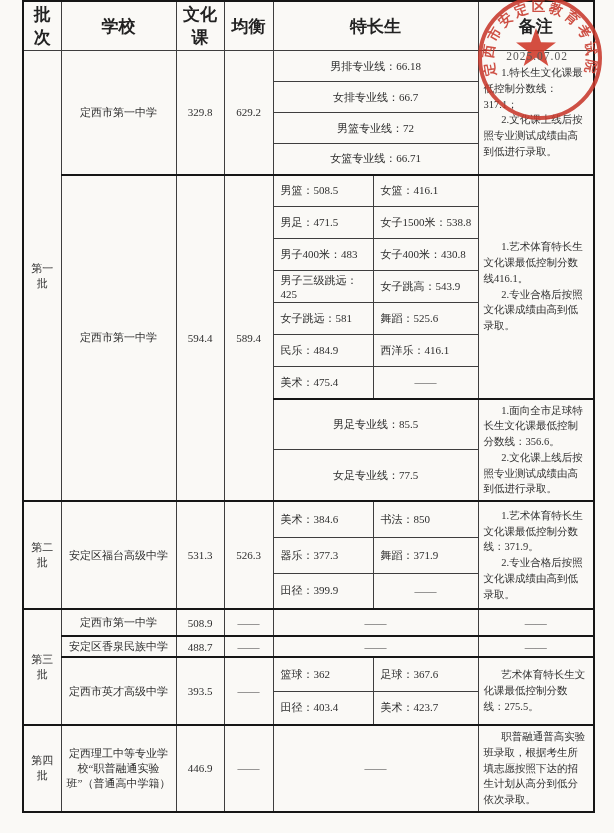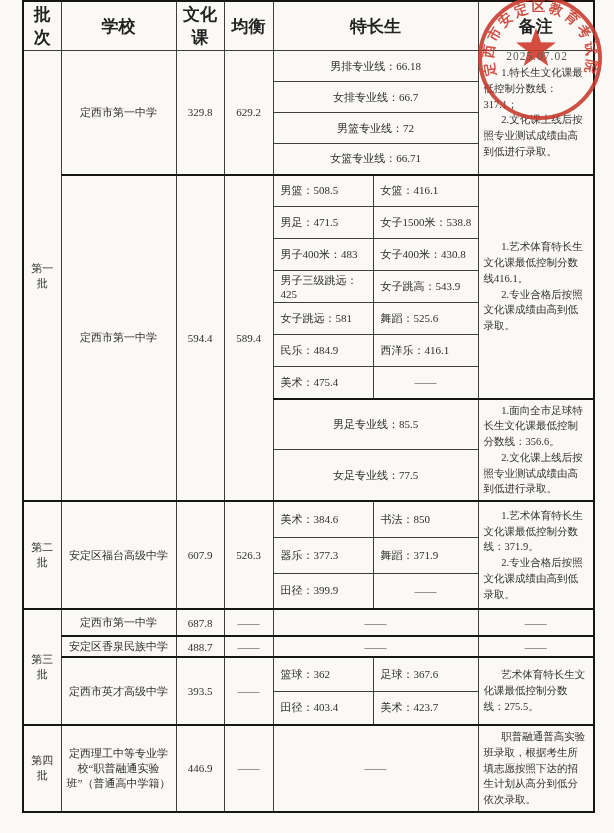--- a/index.html
+++ b/index.html
@@ -136,42 +136,42 @@
         <p>2.文化课上线后按照专业测试成绩由高到低进行录取。</p>
       </td>
     </tr>
     <tr style="height:49px">
       <td colspan="2">女足专业线：77.5</td>
     </tr>
 
     <tr class="sep" style="height:36px">
       <td rowspan="3">第二批</td>
       <td class="school" rowspan="3">安定区福台高级中学</td>
-      <td rowspan="3">607.9</td>
+      <td rowspan="3">531.3</td>
       <td rowspan="3">526.3</td>
       <td class="pair">美术：384.6</td>
       <td class="pair">书法：850</td>
       <td class="remark" rowspan="3">
         <p>1.艺术体育特长生文化课最低控制分数线：371.9。</p>
         <p>2.专业合格后按照文化课成绩由高到低录取。</p>
       </td>
     </tr>
     <tr style="height:36px">
       <td class="pair">器乐：377.3</td>
       <td class="pair">舞蹈：371.9</td>
     </tr>
     <tr style="height:36px">
       <td class="pair">田径：399.9</td>
       <td class="dash">——</td>
     </tr>
 
     <tr class="sep" style="height:27px">
       <td rowspan="4">第三批</td>
       <td class="school">定西市第一中学</td>
-      <td>687.8</td>
+      <td>508.9</td>
       <td class="dash">——</td>
       <td class="dash" colspan="2">——</td>
       <td class="dash">——</td>
     </tr>
     <tr class="sep" style="height:20px">
       <td class="school">安定区香泉民族中学</td>
       <td>488.7</td>
       <td class="dash">——</td>
       <td class="dash" colspan="2">——</td>
       <td class="dash">——</td>

